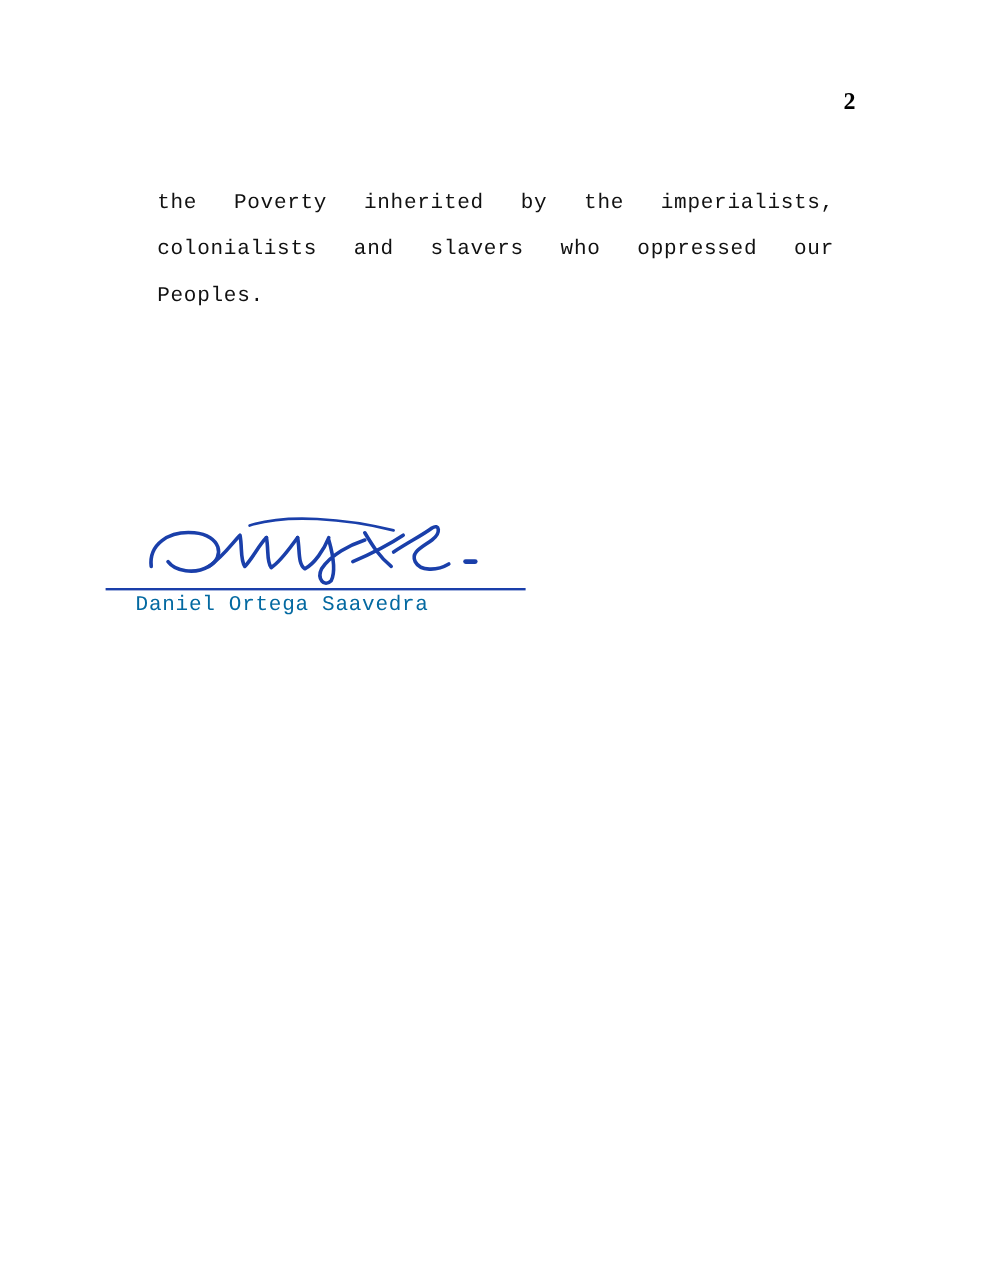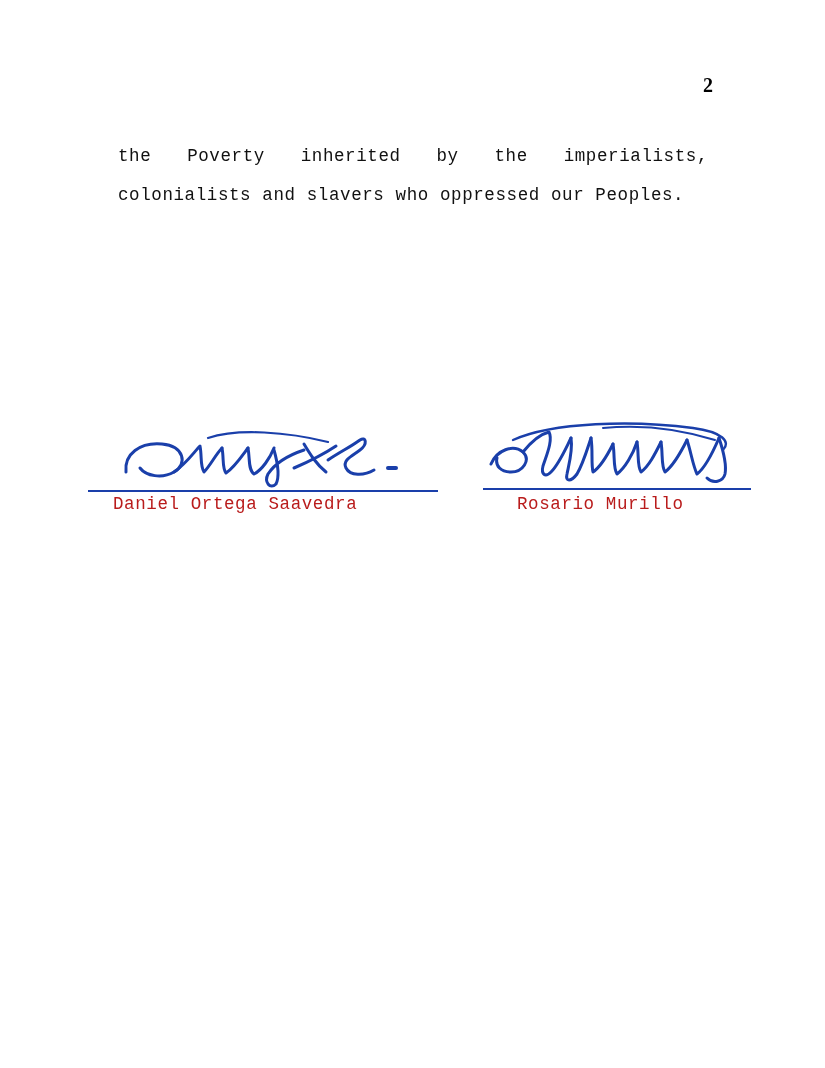--- a/index.html
+++ b/index.html
@@ -43,21 +43,21 @@
     width: 600px;
   }
 
   .para {
     font-family: "Liberation Mono", monospace;
     font-size: 17.5px;
     line-height: 39px;
     letter-spacing: 0.6px;
     color: #111;
     text-align: justify;
-    margin: 5px;
+    margin: 18px;
   }
   .para + .para {
     margin-top: 39px;
   }
 
   
   .signature-block {
     position: absolute;
     left: 88px;
     top: 420px;
@@ -98,21 +98,21 @@
     top: 68px;
     width: 268px;
   }
 
   .sig-name {
     position: absolute;
     top: 74px;
     font-family: "Liberation Mono", monospace;
     font-size: 17.5px;
     letter-spacing: 0.6px;
-    color: #b91c1c;
+    color: #0369a1;
     white-space: nowrap;
   }
   .name-left { left: 25px; }
   .name-right { left: 34px; }
 </style>
 </head>
 <body>
 
 <div class="page">
 
@@ -138,36 +138,15 @@
             <path d="M240 40 C 252 32, 264 26, 272 20 C 278 16, 280 24, 272 30 C 264 36, 254 40, 258 48 C 262 56, 276 56, 286 50" stroke-width="3"></path>
             <path d="M300 48 L 308 48" stroke-width="4"></path>
             <path d="M120 18 C 150 8, 200 12, 240 22" stroke-width="2.2"></path>
           </g>
         </svg>
       </div>
       <div class="sig-rule rule-left"></div>
       <div class="sig-name name-left">Daniel Ortega Saavedra</div>
     </div>
 
-    <div class="sig sig-right">
-      <div class="sig-ink">
-        <svg width="285" height="75" viewBox="0 0 285 75" fill="none" xmlns="http://www.w3.org/2000/svg" aria-hidden="true">
-          <g stroke="#1a3faa" fill="none" stroke-linecap="round" stroke-linejoin="round">
-            <path d="M8 44 C 14 30, 30 24, 40 32 C 48 40, 40 52, 28 52 C 18 52, 12 46, 14 38" stroke-width="3"></path>
-            <path d="M40 32 C 48 22, 58 14, 66 12 C 70 20, 64 34, 60 46 C 58 54, 62 58, 68 52 C 76 44, 82 30, 88 18" stroke-width="3"></path>
-            <path d="M88 18 C 90 30, 86 44, 84 54 C 82 62, 88 62, 94 54 C 100 44, 104 30, 108 18" stroke-width="3"></path>
-            <path d="M108 18 C 110 30, 108 44, 110 52 C 116 48, 124 36, 130 24" stroke-width="3"></path>
-            <path d="M130 24 C 132 36, 130 48, 134 54 C 142 48, 150 34, 154 22" stroke-width="3"></path>
-            <path d="M154 22 C 156 34, 154 46, 158 52 C 166 46, 172 34, 178 22" stroke-width="3"></path>
-            <path d="M178 22 C 180 34, 178 46, 182 52 C 190 46, 198 32, 204 20" stroke-width="3"></path>
-            <path d="M204 20 C 208 32, 210 46, 214 54 C 222 48, 230 32, 236 18" stroke-width="3"></path>
-            <path d="M236 18 C 240 30, 244 44, 242 54 C 240 62, 230 64, 224 58" stroke-width="3"></path>
-            <path d="M30 20 C 70 2, 150 0, 210 8 C 240 12, 248 22, 240 30" stroke-width="2.4"></path>
-            <path d="M120 8 C 160 4, 200 10, 232 20" stroke-width="2"></path>
-          </g>
-        </svg>
-      </div>
-      <div class="sig-rule rule-right"></div>
-      <div class="sig-name name-right">Rosario Murillo</div>
-    </div>
 
   </div>
 </div>
 
 </body></html>

